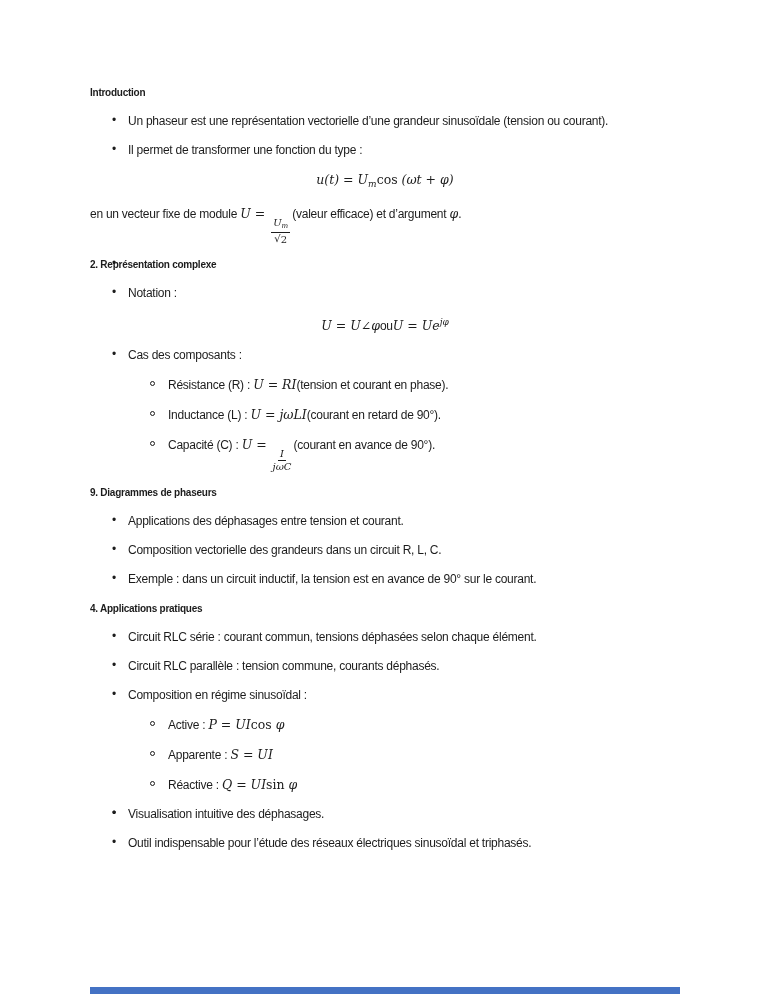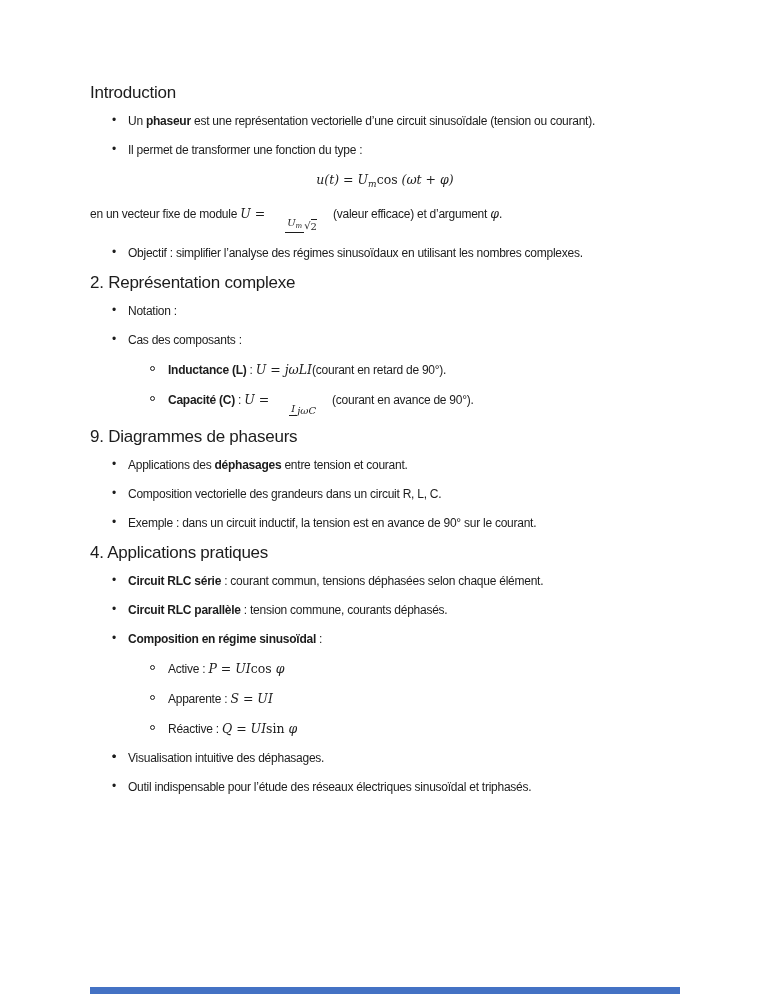--- a/index.html
+++ b/index.html
@@ -23,22 +23,22 @@
     width: 590px;
   }
   .blk {
     position: relative;
     font-size: 12px;
     letter-spacing: -0.25px;
     line-height: 17px;
     margin-bottom: 12px;
   }
   .heading {
-    font-weight: normal;
-    font-size: 17px;
+    font-weight: bold;
+    font-size: 10px;
   }
   .bullet1 { padding-left: 38px; }
   .bullet2 { padding-left: 78px; }
   .marker-dot {
     position: absolute;
     left: 22px;
     top: -1px;
     font-size: 12px;
   }
   .marker-circle {
@@ -46,21 +46,21 @@
     left: 60px;
     top: 5px;
     width: 5px;
     height: 5px;
     border: 1px solid #1c1c1c;
     border-radius: 50%;
     box-sizing: border-box;
   }
   .formula { text-align: center; }
   .seg-p { }
-  .seg-b { font-weight: bold; margin-top: 13px; }
+  .seg-b { font-weight: normal; margin-top: 13px; }
   .seg-m {
     font-family: "DejaVu Serif", serif;
     font-style: italic;
     font-size: 12.5px;
     letter-spacing: 0;
   }
   .seg-mu {
     font-family: "DejaVu Serif", serif;
     font-size: 12.5px;
     letter-spacing: 0;
@@ -74,26 +74,26 @@
   }
   .seg-msup {
     font-family: "DejaVu Serif", serif;
     font-style: italic;
     font-size: 9px;
     vertical-align: 5px;
     letter-spacing: 0;
   }
   .frac {
     display: inline-flex;
-    flex-direction: row;
+    flex-direction: column;
     align-items: center;
     vertical-align: -8px;
     font-size: 10px;
     line-height: 10px;
-    margin: 0 16px;
+    margin: 0 2px;
     font-family: "DejaVu Serif", serif;
     letter-spacing: 0;
   }
   .frac .num {
     border-bottom: 1px solid #1c1c1c;
     padding: 0 2px 1px;
     text-align: center;
   }
   .frac .den { padding-top: 1px; text-align: center; }
   .frac .seg-m, .frac .seg-mu { font-size: inherit; }
@@ -106,31 +106,33 @@
     width: 590px;
     height: 7px;
   }
 </style>
 </head>
 <body>
 
 <div class="page" style="background: rgb(255, 255, 255); color: rgb(28, 28, 28);">
   <div class="content">
       <div class="blk heading"><span>Introduction</span></div>
-      <div class="blk bullet1"><span class="marker-dot">•</span><span class="seg-p">Un </span><span class="seg-b">phaseur</span><span class="seg-p"> est une représentation vectorielle d’une circuit sinusoïdale (tension ou courant).</span></div>
+      <div class="blk bullet1"><span class="marker-dot">•</span><span class="seg-p">Un </span><span class="seg-b">phaseur</span><span class="seg-p"> est une représentation vectorielle d’une grandeur sinusoïdale (tension ou courant).</span></div>
       <div class="blk bullet1"><span class="marker-dot">•</span><span class="seg-p">Il permet de transformer une fonction du type :</span></div>
       <div class="blk formula"><span class="seg-m">u(t) = U</span><span class="seg-msub">m</span><span class="seg-mu">cos </span><span class="seg-m">(ωt + φ)</span></div>
       <div class="blk para"><span class="seg-p">en un vecteur fixe de module </span><span class="seg-m">U = </span><span class="frac">
           <span class="num"><span class="seg-m">U</span><span class="seg-msub">m</span></span>
           <span class="den"><span class="seg-mu">√<span class="sqrt-over">2</span></span></span>
         </span><span class="seg-p">(valeur efficace) et d’argument </span><span class="seg-m">φ</span><span class="seg-p">.</span></div>
-      <div class="blk bullet1"><span class="marker-dot">•</span><span class="seg-p">Objectif : simplifier l’analyse des régimes sinusoïdaux en utilisant les nombres complexes.</span></div>
+      <div class="blk bullet1"><span class="marker-dot">•</span></div>
       <div class="blk heading"><span>2. Représentation complexe</span></div>
       <div class="blk bullet1"><span class="marker-dot">•</span><span class="seg-p">Notation :</span></div>
+      <div class="blk formula"><span class="seg-m">U = U∠φ</span><span class="seg-p">ou</span><span class="seg-m">U = Ue</span><span class="seg-msup">jφ</span></div>
       <div class="blk bullet1"><span class="marker-dot">•</span><span class="seg-p">Cas des composants :</span></div>
+      <div class="blk bullet2"><span class="marker-circle"></span><span class="seg-b">Résistance (R)</span><span class="seg-p"> : </span><span class="seg-m">U = RI</span><span class="seg-p">(tension et courant en phase).</span></div>
       <div class="blk bullet2"><span class="marker-circle"></span><span class="seg-b">Inductance (L)</span><span class="seg-p"> : </span><span class="seg-m">U = jωLI</span><span class="seg-p">(courant en retard de 90°).</span></div>
       <div class="blk bullet2"><span class="marker-circle"></span><span class="seg-b">Capacité (C)</span><span class="seg-p"> : </span><span class="seg-m">U = </span><span class="frac">
           <span class="num"><span class="seg-m">I</span></span>
           <span class="den"><span class="seg-m">jωC</span></span>
         </span><span class="seg-p">(courant en avance de 90°).</span></div>
       <div class="blk heading"><span>9. Diagrammes de phaseurs</span></div>
       <div class="blk bullet1"><span class="marker-dot">•</span><span class="seg-p">Applications des </span><span class="seg-b">déphasages</span><span class="seg-p"> entre tension et courant.</span></div>
       <div class="blk bullet1"><span class="marker-dot">•</span><span class="seg-p">Composition vectorielle des grandeurs dans un circuit R, L, C.</span></div>
       <div class="blk bullet1"><span class="marker-dot">•</span><span class="seg-p">Exemple : dans un circuit inductif, la tension est en avance de 90° sur le courant.</span></div>
       <div class="blk heading"><span>4. Applications pratiques</span></div>

